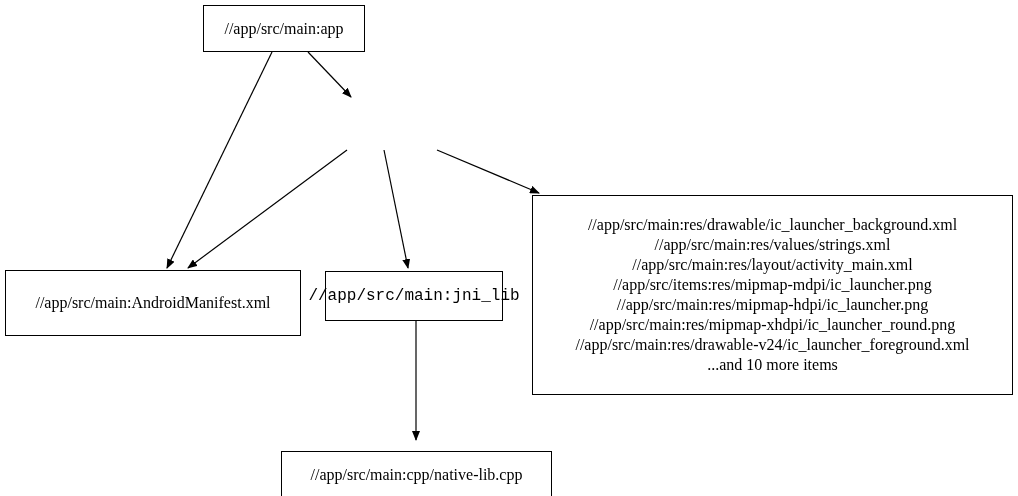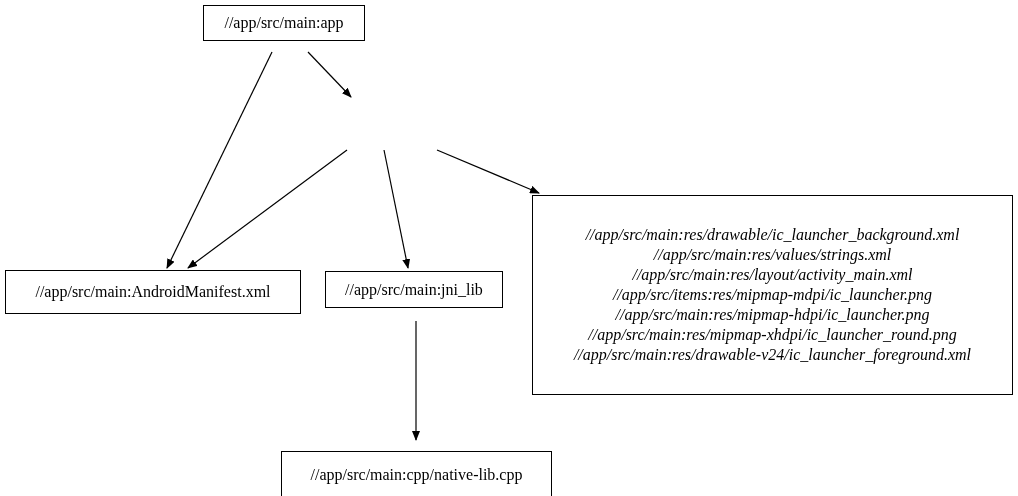--- a/index.html
+++ b/index.html
@@ -31,21 +31,20 @@
     display: flex;
     align-items: center;
     justify-content: center;
     text-align: center;
     font-size: 16px;
     line-height: 20px;
     white-space: nowrap;
   }
   .node.multiline {
     flex-direction: column;
-    font-style: italic;
   }
 </style>
 </head>
 <body>
 
 <div class="canvas">
 
   <svg class="edges" viewBox="0 0 1018 496" xmlns="http://www.w3.org/2000/svg">
     <defs>
       <marker id="arrow" markerWidth="10" markerHeight="8" refX="9" refY="4" orient="auto" markerUnits="userSpaceOnUse">
@@ -53,40 +52,41 @@
       </marker>
     </defs>
     <line x1="272" y1="52" x2="167" y2="268" stroke="#000000" stroke-width="1.2" marker-end="url(#arrow)"></line>
     <line x1="308" y1="52" x2="351" y2="97" stroke="#000000" stroke-width="1.2" marker-end="url(#arrow)"></line>
     <line x1="347" y1="150" x2="188" y2="268" stroke="#000000" stroke-width="1.2" marker-end="url(#arrow)"></line>
     <line x1="384" y1="150" x2="408" y2="268" stroke="#000000" stroke-width="1.2" marker-end="url(#arrow)"></line>
     <line x1="437" y1="150" x2="539" y2="193" stroke="#000000" stroke-width="1.2" marker-end="url(#arrow)"></line>
     <line x1="416" y1="321" x2="416" y2="440" stroke="#000000" stroke-width="1.2" marker-end="url(#arrow)"></line>
   </svg>
 
-  <div class="node" style="left:203px; top:5px; width:162px; height:36px;">
+  <div class="node" style="left:203px; top:5px; width:162px; height:47px;">
     <span>//app/src/main:app</span>
   </div>
 
 
-  <div class="node" style="left:5px; top:270px; width:296px; height:44px;">
+  <div class="node" style="left:5px; top:270px; width:296px; height:66px;">
     <span>//app/src/main:AndroidManifest.xml</span>
   </div>
 
-  <div class="node" style="left:325px; top:271px; width:178px; height:37px;">
+  <div class="node" style="left:325px; top:271px; width:178px; height:50px;font-family:Liberation Mono, monospace;">
     <span>//app/src/main:jni_lib</span>
   </div>
 
   <div class="node multiline" style="left:532px; top:195px; width:481px; height:200px;">
     <div>//app/src/main:res/drawable/ic_launcher_background.xml</div>
     <div>//app/src/main:res/values/strings.xml</div>
     <div>//app/src/main:res/layout/activity_main.xml</div>
     <div>//app/src/items:res/mipmap-mdpi/ic_launcher.png</div>
     <div>//app/src/main:res/mipmap-hdpi/ic_launcher.png</div>
     <div>//app/src/main:res/mipmap-xhdpi/ic_launcher_round.png</div>
     <div>//app/src/main:res/drawable-v24/ic_launcher_foreground.xml</div>
+    <div>...and 10 more items</div>
   </div>
 
   <div class="node" style="left:281px; top:443px; width:271px; height:48px;margin-top:8px;">
     <span>//app/src/main:cpp/native-lib.cpp</span>
   </div>
 
 </div>
 
 </body></html>

